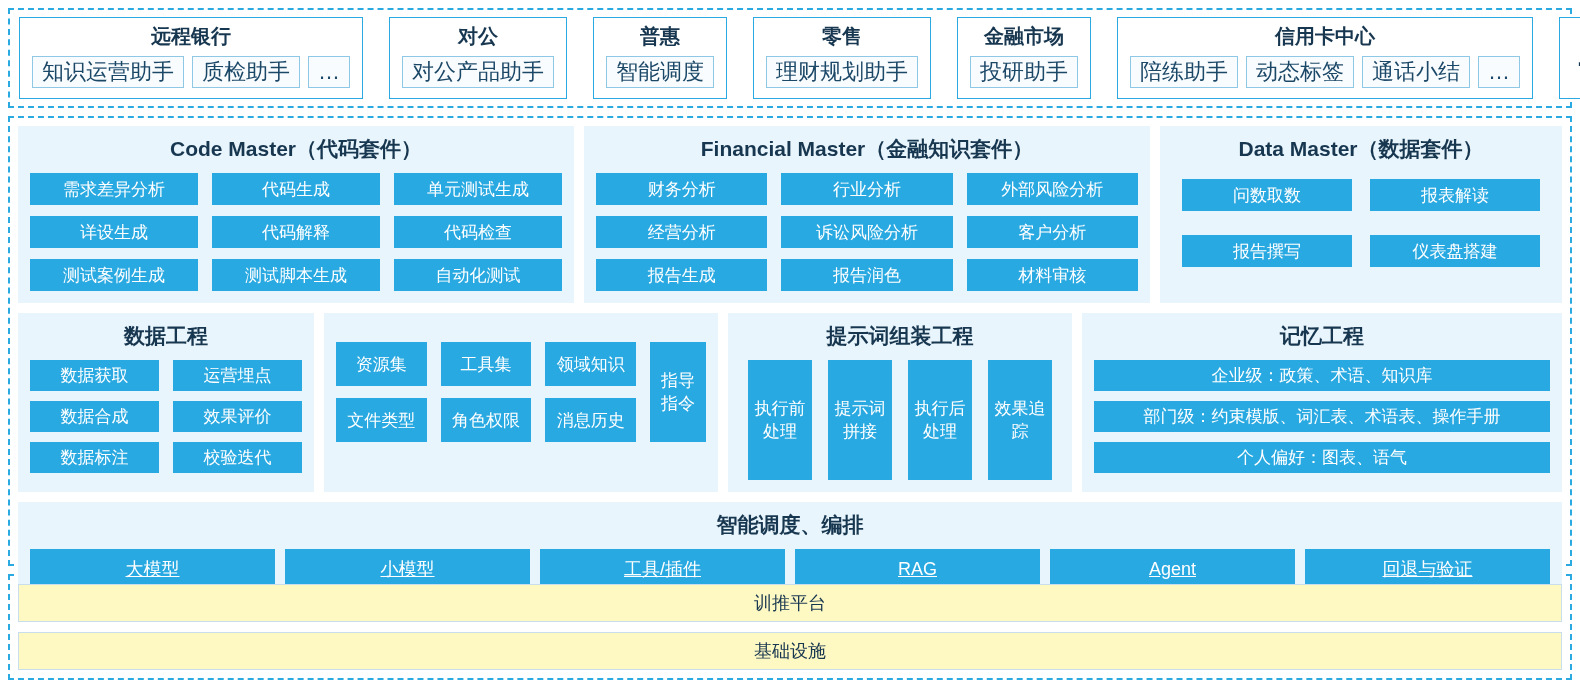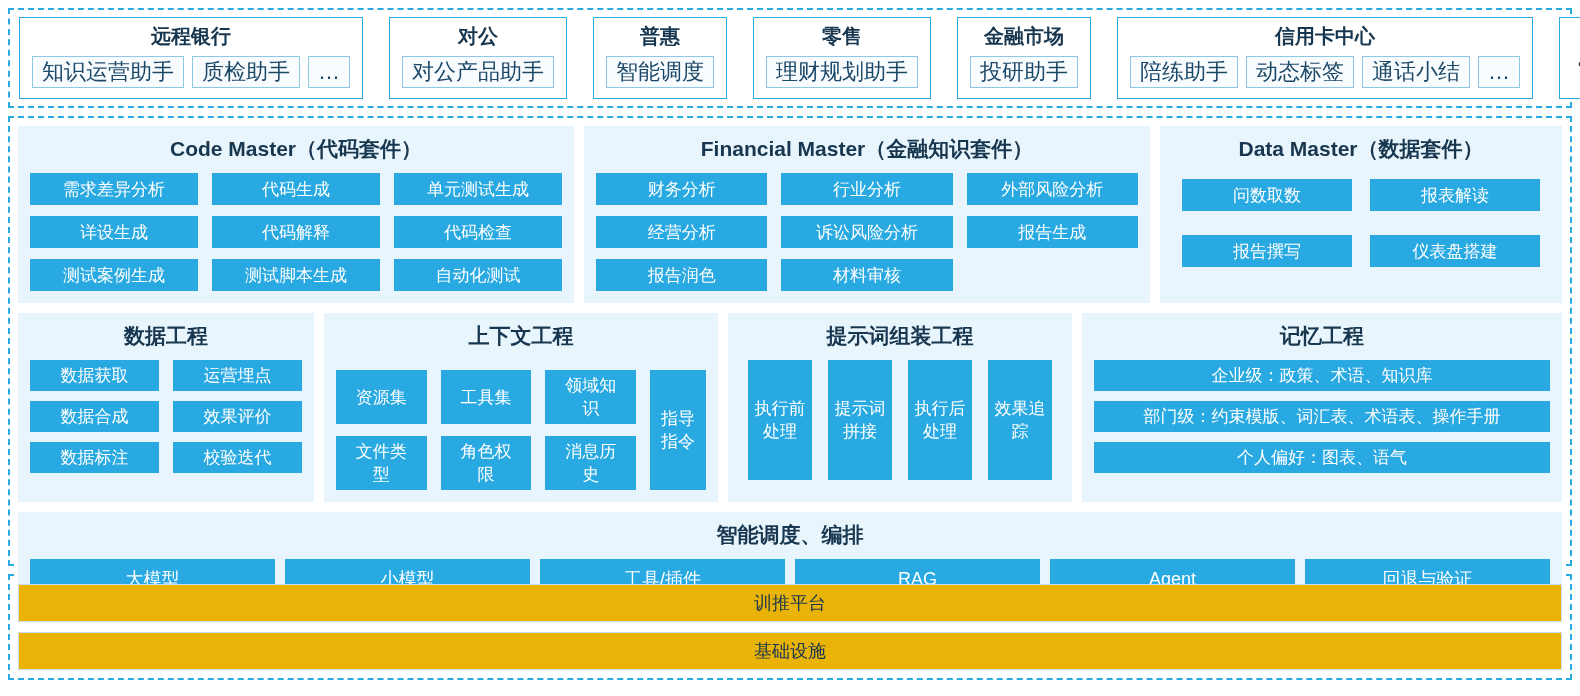--- a/index.html
+++ b/index.html
@@ -77,21 +77,21 @@
     white-space: nowrap;
   }
   .btn {
     background: #29A9E1;
     color: #ffffff;
     font-size: 17px;
     text-align: center;
     display: flex;
     align-items: center;
     justify-content: center;
-    padding: 4px 13px;
+    padding: 4px 3px;
     min-height: 32px;
     line-height: 23px;
   }
 
   .suites-row { display: flex; gap: 10px; }
   .suite-code  { width: 556px; }
   .suite-fin   { width: 566px; }
   .suite-data  { flex: 1; }
   .btn-grid3 {
     display: grid;
@@ -152,21 +152,21 @@
 
   
   .bottom-band {
     height: 106px;
     padding: 8px;
     display: flex;
     flex-direction: column;
     gap: 10px;
   }
   .infra-bar {
-    background: #eab308;
+    background: #fef9c3;
     border: 1px solid #C9DEEC;
     color: #17364F;
     font-size: 18px;
     text-align: center;
     flex: 1;
     display: flex;
     align-items: center;
     justify-content: center;
   }
 </style>
@@ -250,20 +250,21 @@
       </div>
 
       <div class="panel suite-fin">
         <div class="panel-title">Financial Master（金融知识套件）</div>
         <div class="btn-grid3">
           <div class="btn">财务分析</div>
           <div class="btn">行业分析</div>
           <div class="btn">外部风险分析</div>
           <div class="btn">经营分析</div>
           <div class="btn">诉讼风险分析</div>
+          <div class="btn">客户分析</div>
           <div class="btn">报告生成</div>
           <div class="btn">报告润色</div>
           <div class="btn">材料审核</div>
         </div>
       </div>
 
       <div class="panel suite-data">
         <div class="panel-title">Data Master（数据套件）</div>
         <div class="btn-grid2">
           <div class="btn">问数取数</div>
@@ -283,21 +284,20 @@
           <div class="btn">数据获取</div>
           <div class="btn">运营埋点</div>
           <div class="btn">数据合成</div>
           <div class="btn">效果评价</div>
           <div class="btn">数据标注</div>
           <div class="btn">校验迭代</div>
         </div>
       </div>
 
       <div class="panel eng-context">
-        <div class="panel-title">上下文工程</div>
         <div class="context-grid">
           <div class="btn">资源集</div>
           <div class="btn">工具集</div>
           <div class="btn">领域知识</div>
           <div class="btn">文件类型</div>
           <div class="btn">角色权限</div>
           <div class="btn">消息历史</div>
           <div class="btn btn-tall-span">指导指令</div>
         </div>
       </div>

